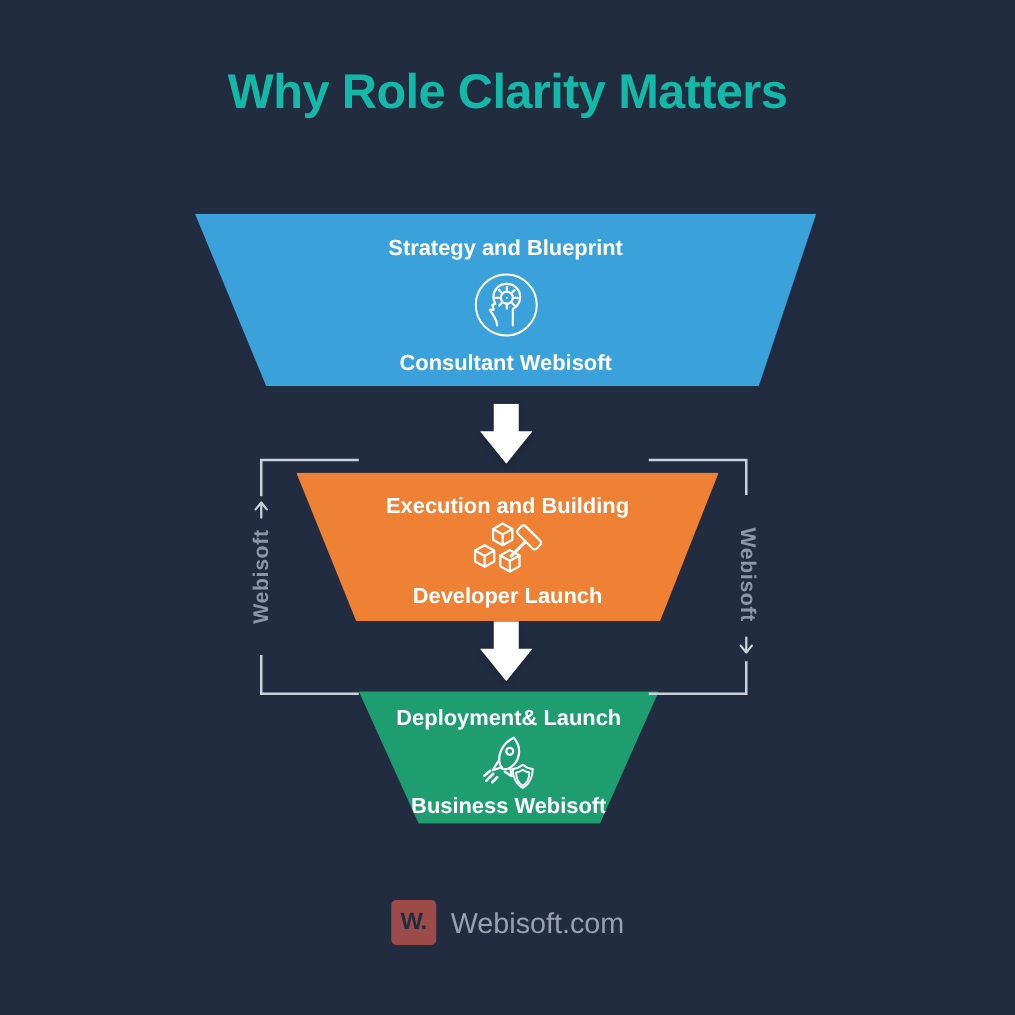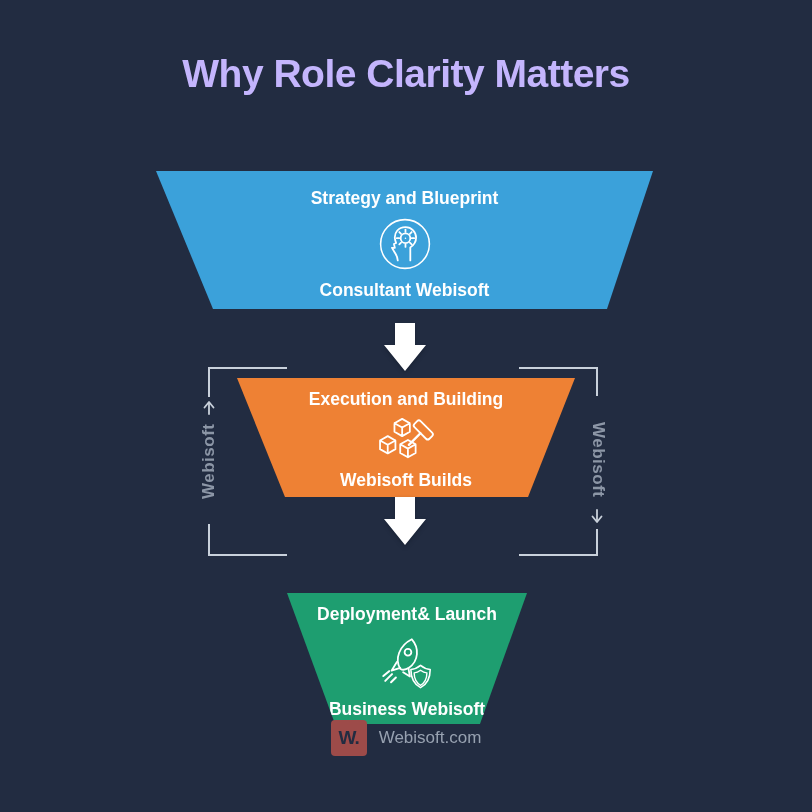--- a/index.html
+++ b/index.html
@@ -8,48 +8,48 @@
     background:#222c41;
     font-family:"Liberation Sans", sans-serif;
     overflow:hidden;
   }
   .canvas{position:relative;width:812px;height:812px;background:#222c41;}
 
   .page-title{
     position:absolute;top:52px;left:0;width:100%;
     text-align:center;
     font-size:39px;font-weight:bold;letter-spacing:-0.5px;
-    color:#c4b5fd;
+    color:#14b8a6;
   }
 
   .stage{
     position:absolute;
     display:flex;flex-direction:column;align-items:center;justify-content:space-between;
     color:#ffffff;text-align:center;
   }
   .stage .stage-label{font-size:17.5px;font-weight:bold;line-height:22px;}
   .stage .stage-sublabel{font-size:17.5px;font-weight:bold;line-height:22px;}
 
   .stage-strategy{
     left:156px;top:171px;width:497px;height:138px;
     background:#3ba1da;
     clip-path:polygon(0% 0%,100% 0%,90.74% 100%,11.47% 100%);
     padding:16px 0 8px 0;box-sizing:border-box;
   }
   .stage-execution{
     left:237px;top:378px;width:338px;height:119px;
     background:#ee8134;
     clip-path:polygon(0% 0%,100% 0%,86.1% 100%,14.2% 100%);
-    padding:10px 0 6px 0;box-sizing:border-box;
+    padding:10px 0 6px 0;box-sizing:border-box;justify-content:center;
   }
   .stage-deployment{
-    left:287px;top:553px;width:240px;height:131px;
+    left:287px;top:553px;width:240px;height:106px;
     background:#1e9e70;
     clip-path:polygon(0% 0%,100% 0%,80.4% 100%,20% 100%);
-    padding:10px 0 4px 0;box-sizing:border-box;margin-top:40px;
+    padding:10px 0 4px 0;box-sizing:border-box;
   }
 
   .flow-arrow{position:absolute;filter:drop-shadow(0 2px 2px rgba(10,16,28,0.35));}
   .flow-arrow-1{left:384px;top:323px;}
   .flow-arrow-2{left:384px;top:497px;}
 
   .connector-overlay{position:absolute;left:0;top:0;pointer-events:none;}
   .connector-overlay path{fill:none;stroke:#c9d1db;stroke-width:2;}
   .connector-overlay path.thin{stroke-width:1.8;stroke-linecap:round;stroke-linejoin:round;}
 
@@ -67,21 +67,21 @@
   .footer{
     position:absolute;left:0;top:720px;width:100%;
     display:flex;align-items:center;justify-content:center;gap:12px;
   }
   .logo-mark{
     width:36px;height:36px;border-radius:4px;
     background:#9d4b49;
     display:flex;align-items:center;justify-content:center;
     color:#222c41;font-size:19px;font-weight:bold;letter-spacing:-1px;
   }
-  .footer-brand{color:#97a1b0;font-size:17px;font-weight:500;}
+  .footer-brand{color:#97a1b0;font-size:23px;font-weight:500;}
 
   .icon-svg{display:block;}
   .icon-svg *{vector-effect:non-scaling-stroke;}
 </style>
 </head>
 <body>
 
 <div class="canvas">
 
   <div class="page-title">Why Role Clarity Matters</div>
@@ -113,21 +113,21 @@
 
   <div class="stage stage-execution">
     <div class="stage-label">Execution and Building</div>
     <svg class="icon-svg" width="60" height="50" viewBox="0 0 62 52" fill="none" stroke="#ffffff" stroke-width="1.8" stroke-linecap="round" stroke-linejoin="round">
       <path d="M27 4 l8 4.5 v9 L27 22 l-8 -4.5 v-9 Z M19 8.5 L27 13 l8 -4.5 M27 13 v9"></path>
       <path d="M12 22 l8 4.5 v9 L12 40 l-8 -4.5 v-9 Z M4 26.5 L12 31 l8 -4.5 M12 31 v9"></path>
       <path d="M33 26 l8 4.5 v9 L33 44 l-8 -4.5 v-9 Z M25 30.5 L33 35 l8 -4.5 M33 35 v9"></path>
       <rect x="38" y="11" width="22" height="9" rx="2.5" transform="rotate(45 49 15.5)"></rect>
       <path d="M46 19 L34 31" stroke-width="2.4"></path>
     </svg>
-    <div class="stage-sublabel">Webisoft Builds</div>
+    <div class="stage-sublabel">Developer Launch</div>
   </div>
 
   <svg class="flow-arrow flow-arrow-2" width="42" height="48" viewBox="0 0 42 48">
     <polygon points="11,0 31,0 31,22 42,22 21,48 0,22 11,22" fill="#ffffff"></polygon>
   </svg>
 
   <div class="stage stage-deployment">
     <div class="stage-label">Deployment&amp; Launch</div>
     <svg class="icon-svg" width="62" height="58" viewBox="0 0 64 60" fill="none" stroke="#ffffff" stroke-width="1.8" stroke-linecap="round" stroke-linejoin="round">
       <path d="M25 37 C19 27 24 13 37 6.5 C45 15.5 44 29 34 36 C31 38 28 39 25 37 Z"></path>

